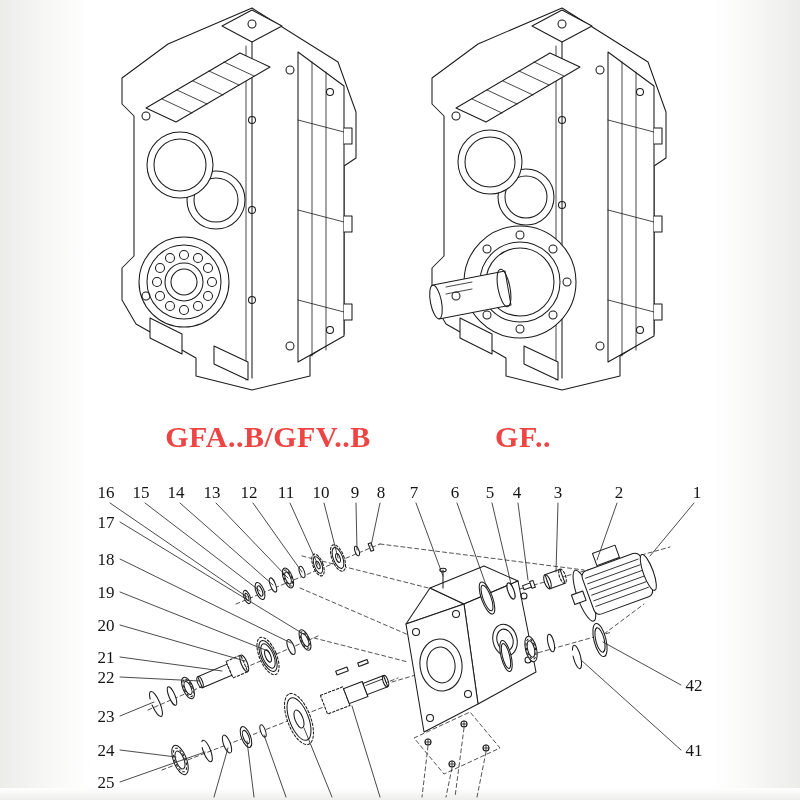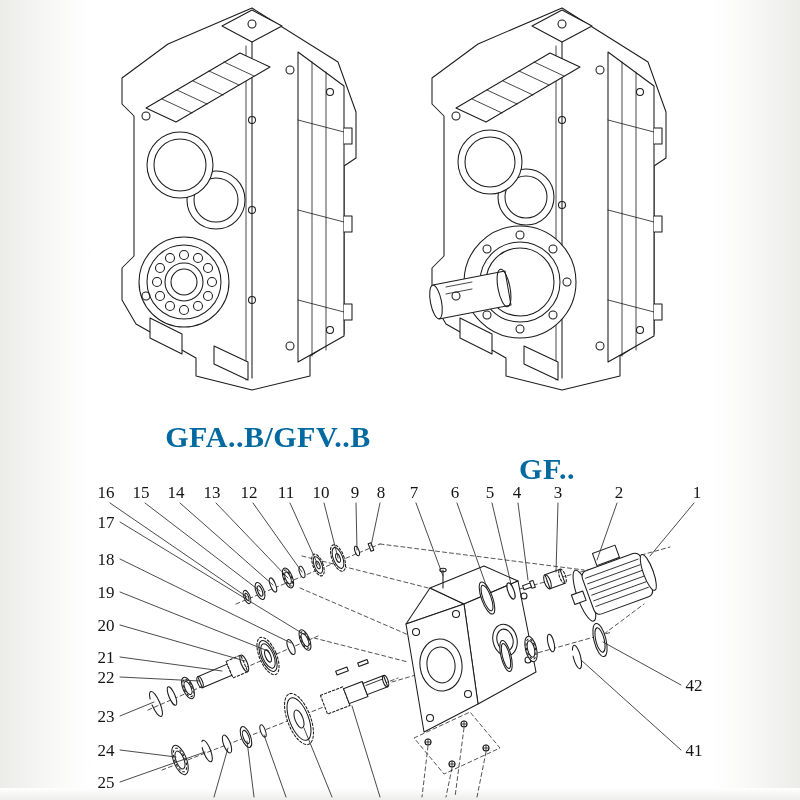--- a/index.html
+++ b/index.html
@@ -20,25 +20,25 @@
   #diagram .thin{stroke-width:.8;}
   #diagram .d{stroke-dasharray:4 3;stroke-width:.75;}
   #diagram .t{stroke-dasharray:2.4 1.9;}
   #diagram .balls{stroke-dasharray:1.8 3;}
   #diagram text.callout{
     font-family:"Liberation Serif",serif;font-size:17px;fill:#141414;
     text-anchor:middle;stroke:none;
   }
   #diagram line.leader{stroke:#2a2a2a;stroke-width:.85;}
   .model-label{
-    position:absolute;top:420px;font-weight:bold;font-size:30px;color:#0369a1;
+    position:absolute;top:420px;font-weight:bold;font-size:30px;color:#ef4444;
     letter-spacing:.5px;text-align:center;white-space:nowrap;
   }
   .model-label.left{left:108px;width:320px;}
-  .model-label.right{left:452px;width:190px;margin-top:32px;}
+  .model-label.right{left:428px;width:190px;}
 </style>
 </head>
 <body>
 
 <div class="page">
   <div class="edge left"></div>
   <div class="edge right"></div>
   <div class="edge bottom"></div>
 
   <svg id="diagram" width="800" height="800" viewBox="0 0 800 800">

